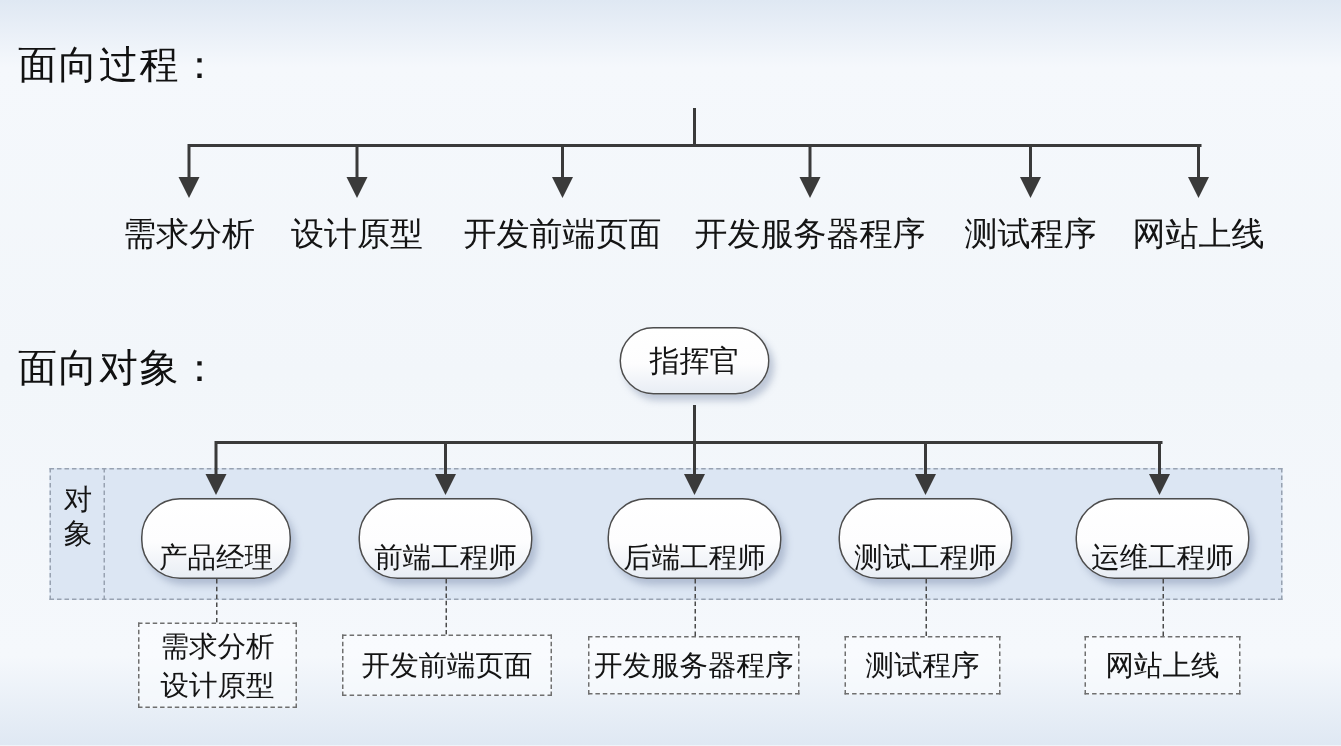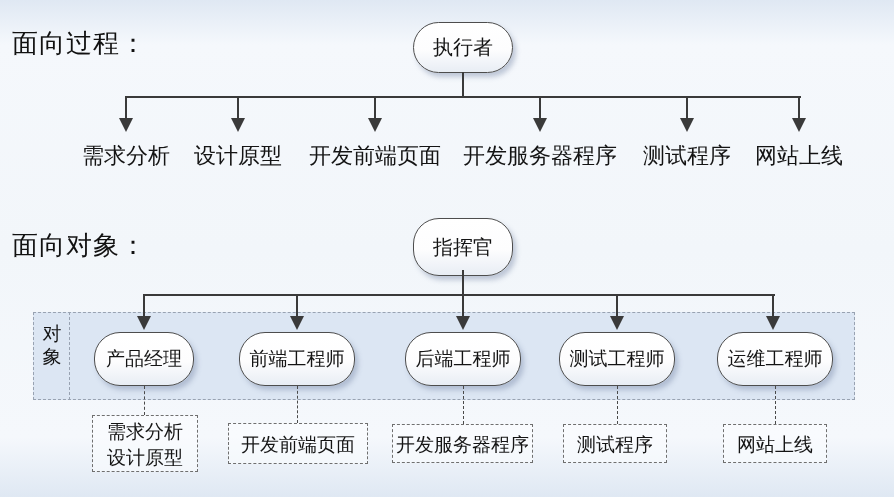--- a/index.html
+++ b/index.html
@@ -42,21 +42,21 @@
     border: 1.4px solid var(--node-border);
     border-radius: 26px;
     background: linear-gradient(180deg, var(--node-fill-top) 0%, #fdfdfe 55%, var(--node-fill-bottom) 100%);
     box-shadow: 3px 4px 5px rgba(125, 140, 170, 0.45);
     display: flex;
     align-items: center;
     justify-content: center;
     font-size: 20px;
     white-space: nowrap;
   }
-  .node.role { font-size: 19px; transform: translateX(-50%); }
+  .node.role { font-size: 19px; transform: translateX(-50%); align-items: flex-end; }
   .vline {
     position: absolute;
     width: 2px;
     background: var(--line);
   }
   .hline {
     position: absolute;
     height: 2px;
     background: var(--line);
   }
@@ -122,23 +122,20 @@
     white-space: nowrap;
   }
 </style>
 </head>
 <body>
 
 <div class="canvas">
 
   <div class="section-title" style="left:12px; top:26px;">面向过程：</div>
 
-  <div class="node" style="left:413px; top:22px; width:100px; height:51px;">
-    <span>执行者</span>
-  </div>
 
   <div class="vline" style="left:462px; top:72px; height:25px;"></div>
   <div class="hline" style="left:125px; top:96px; width:676px;"></div>
 
   <div class="arrow" style="left:126px; top:98px;">
     <div class="shaft"></div>
     <div class="head"></div>
   </div>
   <div class="arrow" style="left:238px; top:98px;">
     <div class="shaft"></div>
@@ -163,21 +160,21 @@
 
   <div class="step-label" style="left:126px;">需求分析</div>
   <div class="step-label" style="left:238px;">设计原型</div>
   <div class="step-label" style="left:375px;">开发前端页面</div>
   <div class="step-label" style="left:540px;">开发服务器程序</div>
   <div class="step-label" style="left:687px;">测试程序</div>
   <div class="step-label" style="left:799px;">网站上线</div>
 
   <div class="section-title" style="left:12px; top:228px;text-align:center;">面向对象：</div>
 
-  <div class="node" style="left:413px; top:218px; width:100px; height:58px;justify-content:center;">
+  <div class="node" style="left:413px; top:218px; width:100px; height:45px;justify-content:center;">
     <span>指挥官</span>
   </div>
 
   <div class="vline" style="left:462px; top:270px; height:25px;"></div>
   <div class="hline" style="left:143px; top:294px; width:632px;"></div>
 
   <div class="container-box"></div>
   <div class="container-divider"></div>
   <div class="container-label">对象</div>
 

